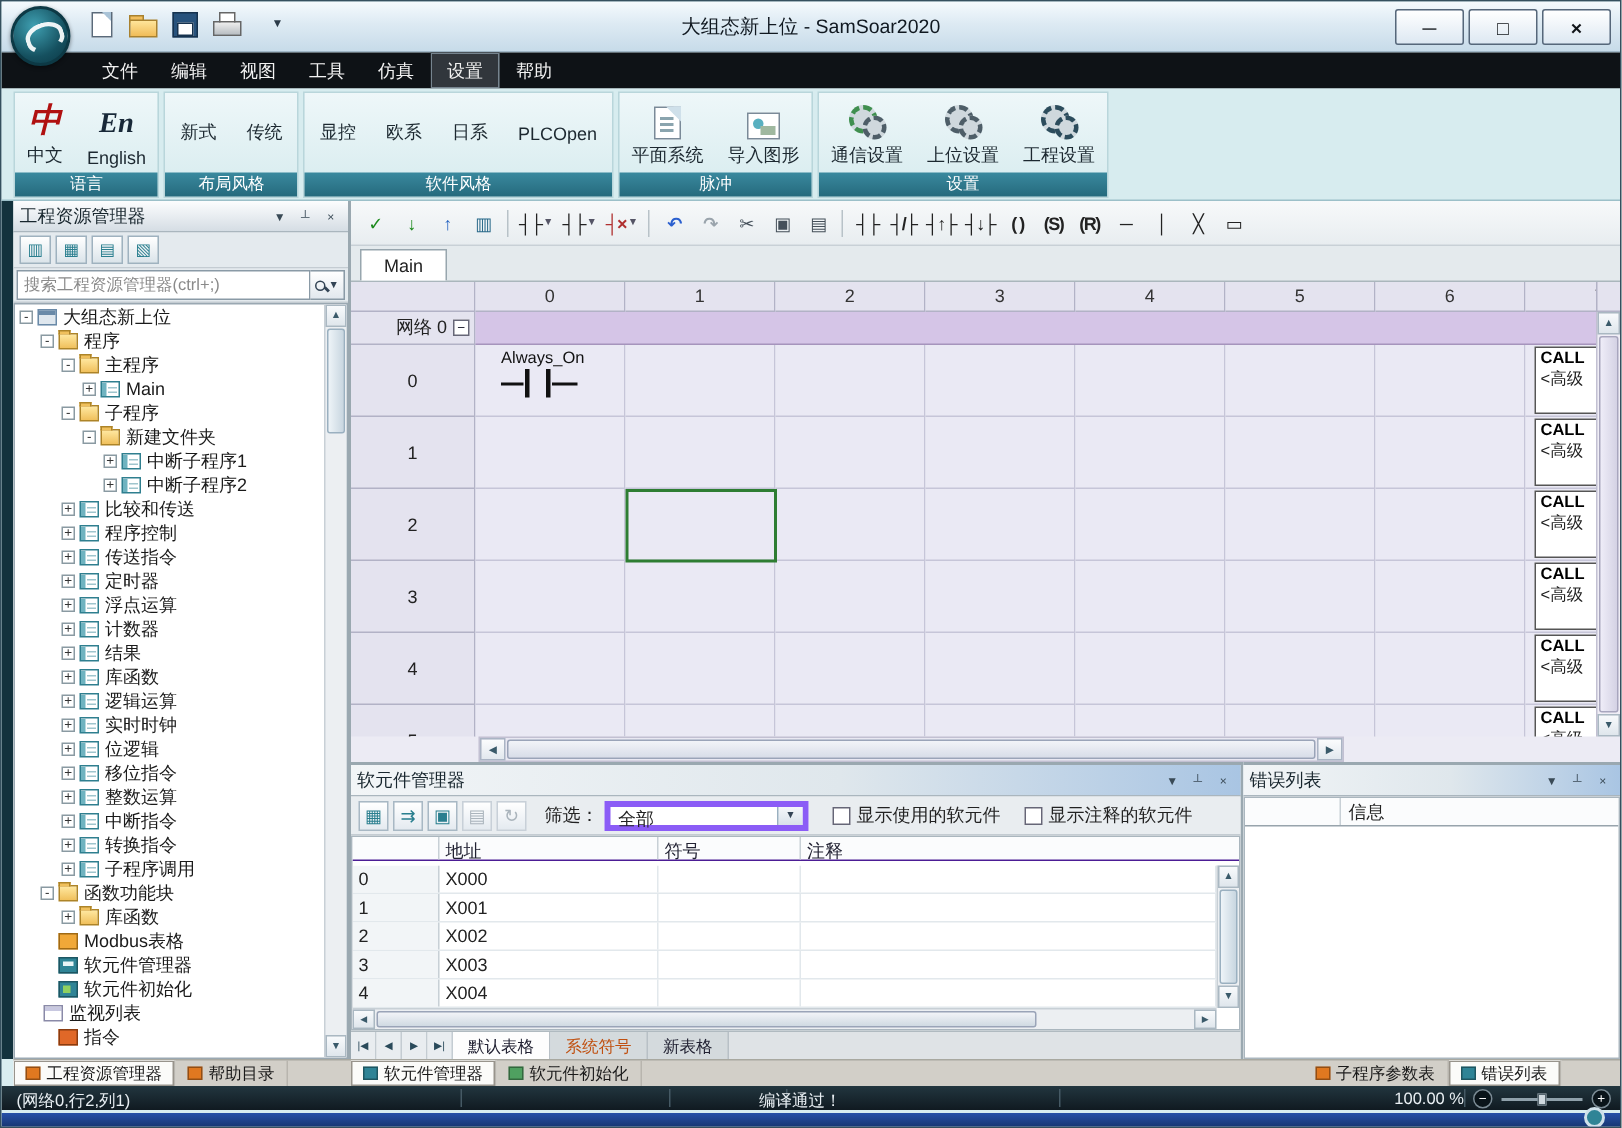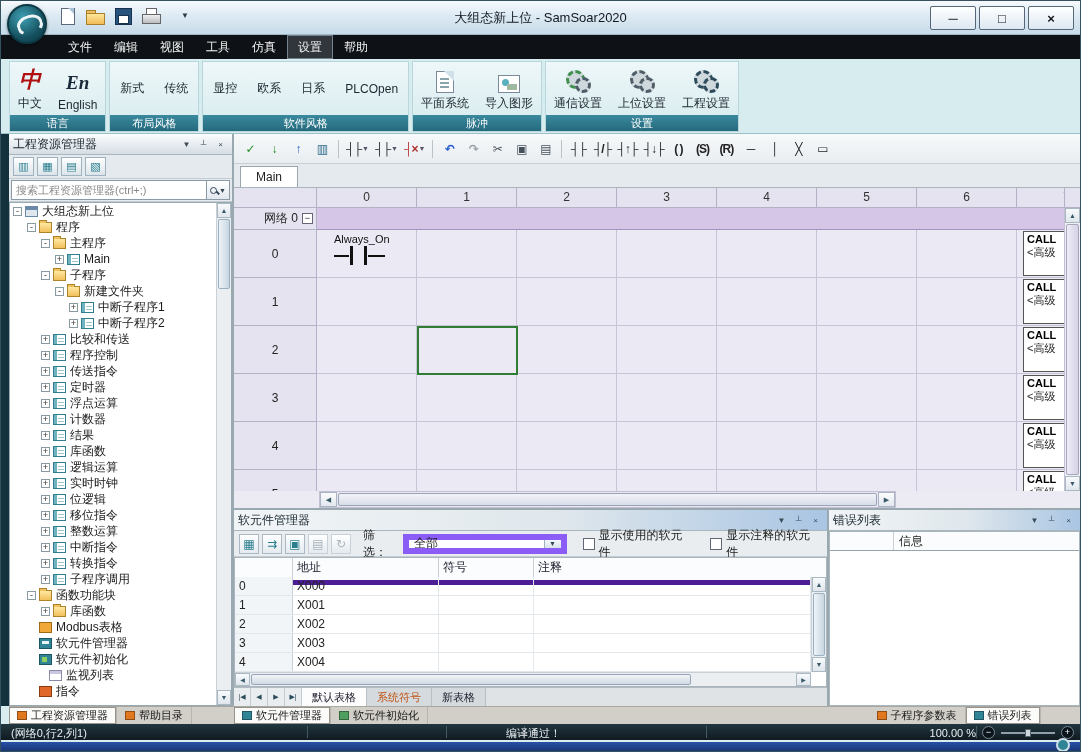--- a/index.html
+++ b/index.html
@@ -136,27 +136,27 @@
 #hs-thumb{flex:1;margin:1px;background:linear-gradient(#f2f4f8,#d8dde8);border:1px solid #9aa4b8;border-radius:2px}
 
 
 #bottom-panels{position:absolute;left:233px;top:507px;right:0;height:198px;display:flex}
 #device-panel{width:595px;flex:none;background:#eef1f3;border-right:2px solid #9aa8b0;border-top:2px solid #9aa8b0;display:flex;flex-direction:column}
 #error-panel{flex:1;background:#eef1f3;border-top:2px solid #9aa8b0;display:flex;flex-direction:column}
 #dev-toolbar{height:26px;flex:none;display:flex;align-items:center;gap:4px;padding:0 5px;border-bottom:1px solid #c4ccd2;background:#e9edf0}
 .dev-tool{width:20px;height:20px;border:1px solid #a8b8c4;background:linear-gradient(#fff,#e4eaf0);display:flex;align-items:center;justify-content:center;font-size:12px;color:#2a7f8f}
 .dev-tool.disabled{color:#aab4bc;border-color:#c8d0d8}
 #dev-filter-label{margin-left:8px}
-#dev-combo{width:164px;height:20px;background:#fff;border:6px solid #8b5cf6;display:flex;align-items:center}
+#dev-combo{width:136px;height:20px;background:#fff;border:4px solid #8b5cf6;display:flex;align-items:flex-start}
 #dev-combo-value{flex:1;padding:0 5px}
 #dev-comb-btn{width:17px;height:100%;background:linear-gradient(#f4f7fa,#d8e2ea);border-left:1px solid #9ab0c0;display:flex;align-items:center;justify-content:center;font-size:7px;color:#345}
 .dev-check{display:flex;align-items:center;gap:4px;margin-left:12px;font-size:12px}
 .checkbox{width:12px;height:12px;background:#fff;border:1px solid #667;flex:none}
 #dev-table{flex:1;position:relative;background:#fff;border:1px solid #aab6be;overflow:hidden}
-#dev-thead{display:flex;height:27px;border-bottom:5px solid #4c1d95;background:#fbfcfd}
+#dev-thead{display:flex;height:16px;border-bottom:1px solid #4c1d95;background:#fbfcfd}
 .dev-th{border-right:1px solid #c8d0d6;padding:0 4px;line-height:18px;color:#223}
 .dev-col0{width:58px;flex:none}
 .dev-col1{width:146px;flex:none}
 .dev-col2{width:95px;flex:none}
 .dev-col3{flex:1;border-right:none}
 #dev-rows{position:absolute;left:0;top:19px;right:15px;bottom:14px;overflow:hidden}
 .dev-row{display:flex;height:19px;border-bottom:1px solid #e2e8ec}
 .dev-td{border-right:1px solid #e2e8ec;padding:0 4px;line-height:18px}
 .dev-td.dev-col0{background:#f2f5f7;border-right:1px solid #c8d0d6}
 #dev-vscroll{position:absolute;right:0;top:19px;width:15px;bottom:14px;background:#eceff2;border-left:1px solid #c8d0d6;display:flex;flex-direction:column}
@@ -474,21 +474,21 @@
           <div class="tree-row" style="padding-left: 17px;">
             <span class="expander none"></span>
             <span class="ticon ti-device"></span>
             <span class="tlabel">软元件管理器</span>
           </div>
           <div class="tree-row" style="padding-left: 17px;">
             <span class="expander none"></span>
             <span class="ticon ti-device2"></span>
             <span class="tlabel">软元件初始化</span>
           </div>
-          <div class="tree-row" style="padding-left: 27px;">
+          <div class="tree-row" style="padding-left: 7px;">
             <span class="expander none"></span>
             <span class="ticon ti-watch"></span>
             <span class="tlabel">监视列表</span>
           </div>
           <div class="tree-row" style="padding-left: 17px;">
             <span class="expander none"></span>
             <span class="ticon ti-inst"></span>
             <span class="tlabel">指令</span>
           </div>
         </div>

